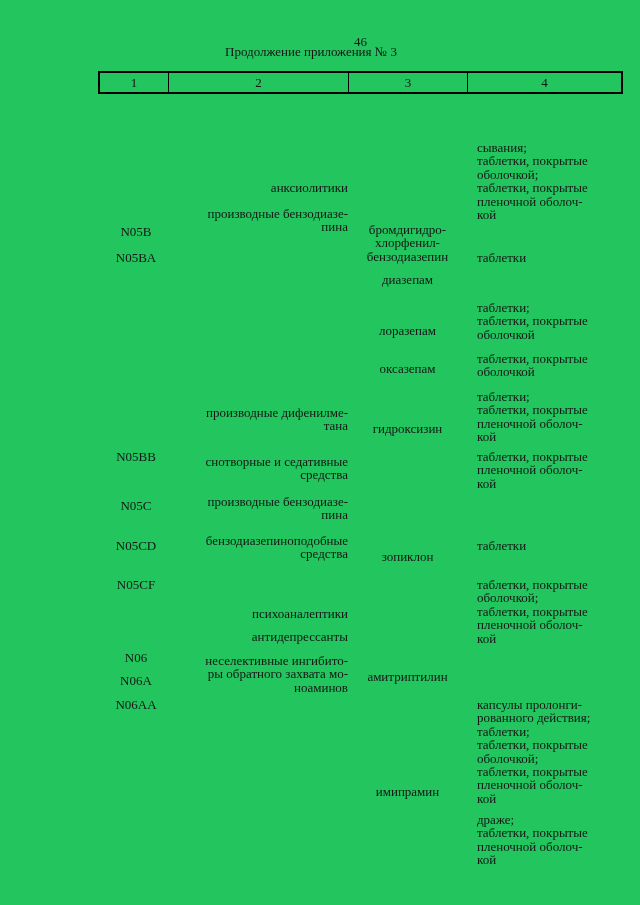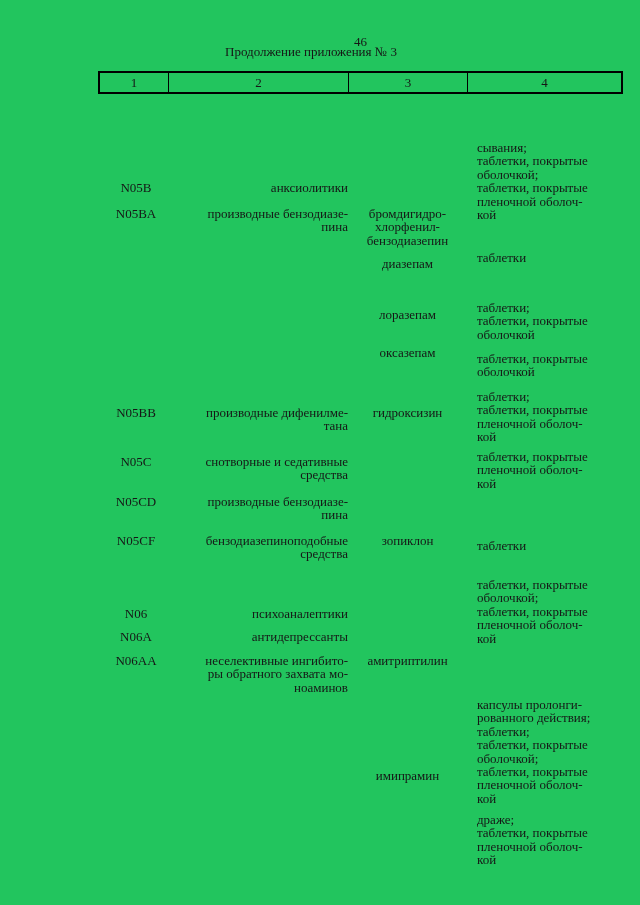--- a/index.html
+++ b/index.html
@@ -47,23 +47,23 @@
   }
   .thead .hc:first-child { border-left: none; }
   .row {
     position: absolute;
     left: 98px;
     width: 525px;
     display: grid;
     grid-template-columns: 70px 180px 119px 156px;
   }
   .cell { white-space: pre-line; }
-  .c1 { grid-column: 1; text-align: center; padding-left: 6px; }
+  .c1 { grid-column: 1; text-align: center; padding-left: 6px; margin-top: 44px; }
   .c2 { grid-column: 2; padding-left: 4px; text-align: right; }
-  .c3 { grid-column: 3; text-align: center; }
+  .c3 { grid-column: 3; text-align: center; margin-top: 16px; }
   .c4 { grid-column: 4; padding-left: 10px; margin-top: 44px; }
 </style>
 </head>
 <body>
 
 <div class="page">
 
   <div class="page-number">46</div>
   <div class="continuation-note">Продолжение приложения № 3</div>
 

